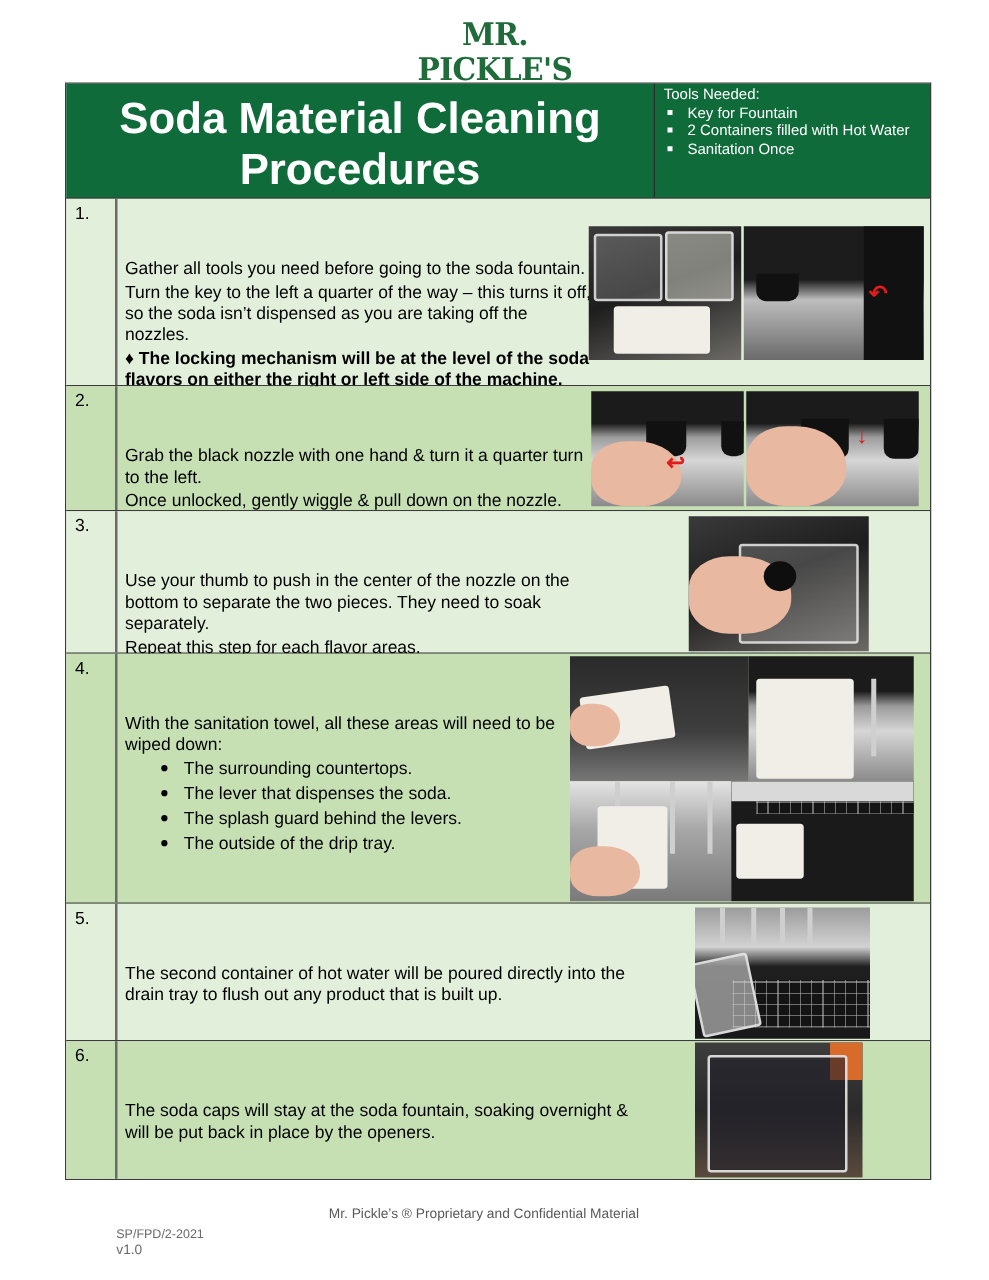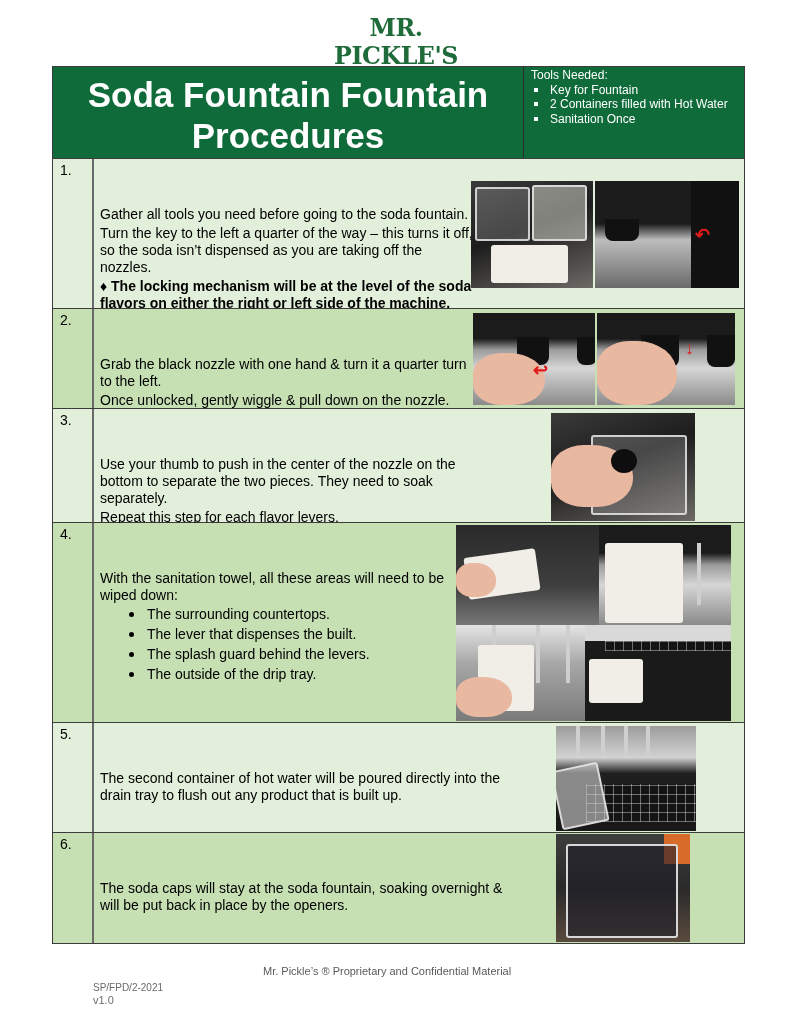--- a/index.html
+++ b/index.html
@@ -51,21 +51,21 @@
 
 <div class="logo">
   <div class="logo-main">MR. PICKLE'S</div>
   <div class="logo-sub">SANDWICH SHOP</div>
 </div>
 
 <div class="sheet">
 
   <div class="header">
     <div class="title">
-      <div>Soda Fountain Fountain</div>
+      <div>Soda Material Cleaning</div>
       <div>Procedures</div>
     </div>
     <div class="tools">
       <div>Tools Needed:</div>
       <ul>
         <li>Key for Fountain</li>
         <li>2 Containers filled with Hot Water</li>
         <li>Sanitation Once</li>
       </ul>
     </div>
@@ -107,36 +107,36 @@
       <div class="nozzle" style="left:110px; top:22px; width:28px; height:32px;"></div>
       <div class="hand" style="left:0; top:28px; width:80px; height:64px;"></div>
       <div class="arrow" style="left:88px; top:26px;">↓</div>
     </div>
   </div>
 
   <div class="row light" style="height:114px;">
     <div class="num">3.</div>
     <div class="text">
       <p>Use your thumb to push in the center of the nozzle on the bottom to separate the two pieces. They need to soak separately.</p>
-      <p>Repeat this step for each flavor levers.</p>
+      <p>Repeat this step for each flavor areas.</p>
     </div>
     <div class="photo ph-dark" style="left:498px; top:4px; width:144px; height:108px;">
       <div class="container" style="left:40px; top:22px; width:96px; height:80px;"></div>
       <div class="hand" style="left:0; top:32px; width:82px; height:62px;"></div>
       <div style="position:absolute; left:60px; top:36px; width:26px; height:24px; border-radius:50%; background:#0e0e0e;"></div>
     </div>
   </div>
 
   <div class="row dark" style="height:200px;">
     <div class="num">4.</div>
     <div class="text">
       <p>With the sanitation towel, all these areas will need to be wiped down:</p>
       <ul>
         <li>The surrounding countertops.</li>
-        <li>The lever that dispenses the built.</li>
+        <li>The lever that dispenses the soda.</li>
         <li>The splash guard behind the levers.</li>
         <li>The outside of the drip tray.</li>
       </ul>
     </div>
     <div class="photo ph-counter" style="left:403px; top:2px; width:143px; height:100px;">
       <div class="towel" style="left:10px; top:28px; width:72px; height:42px; transform:rotate(-8deg);"></div>
       <div class="hand" style="left:0; top:38px; width:40px; height:34px;"></div>
     </div>
     <div class="photo ph-steel" style="left:546px; top:2px; width:132px; height:100px;">
       <div class="lever" style="left:98px; top:18px; height:62px;"></div>

